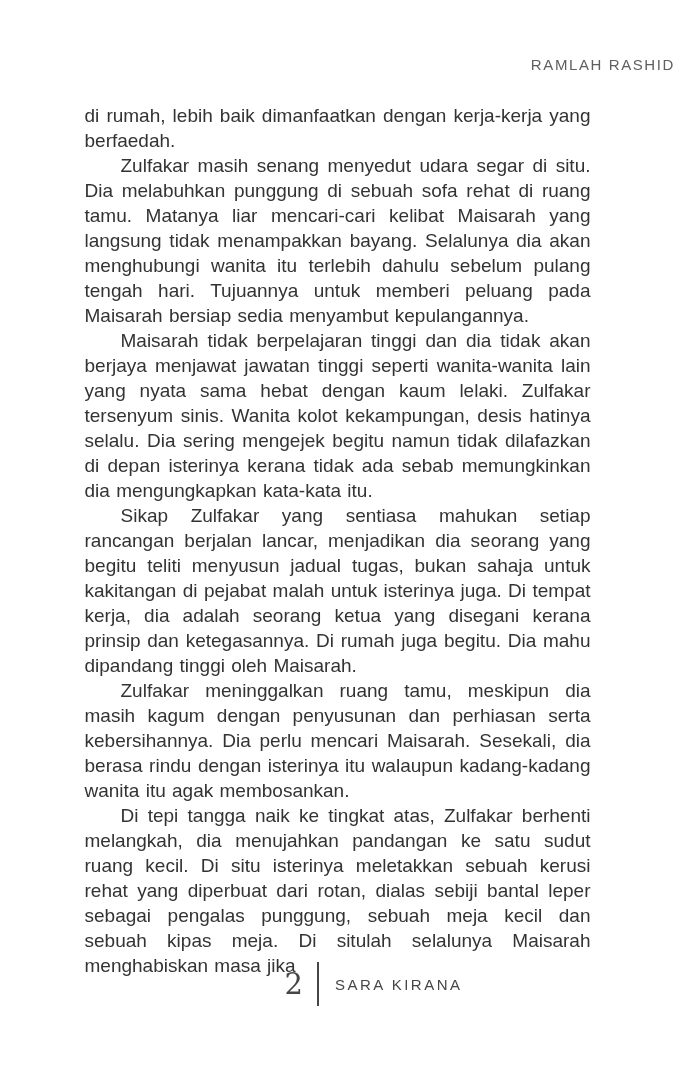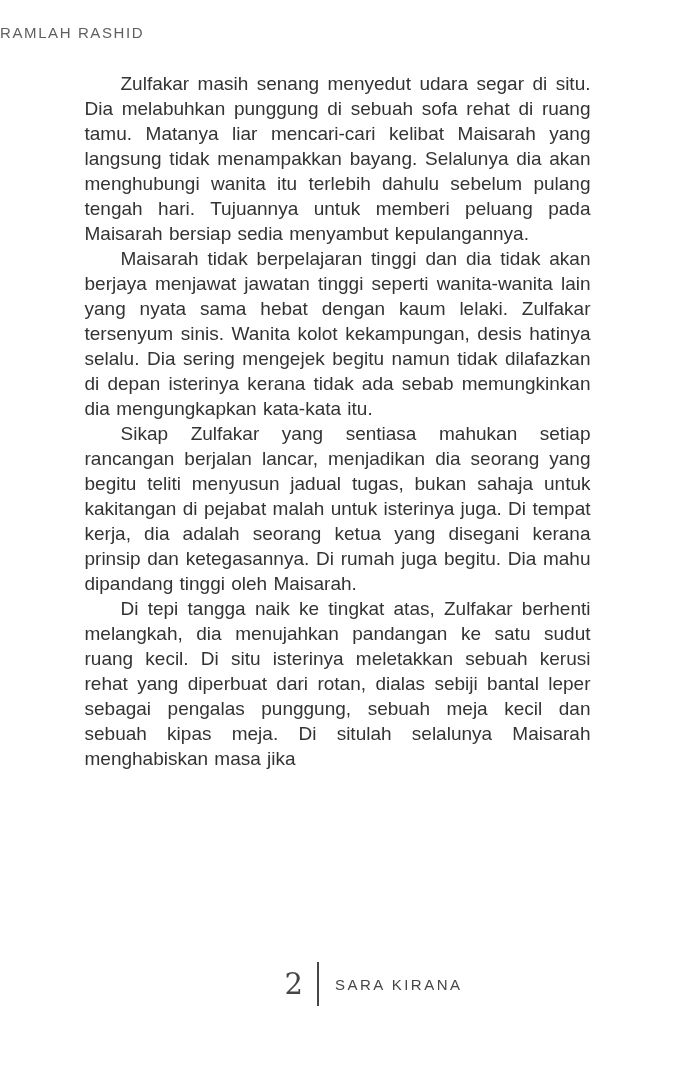--- a/index.html
+++ b/index.html
@@ -9,22 +9,22 @@
   }
   .page {
     position: relative;
     width: 675px;
     height: 1087px;
     background: var(--bg-color, #ffffff);
     overflow: hidden;
     font-family: "Liberation Sans", sans-serif;
   }
   .running-header {
-    padding-top: 24px;
-    text-align: left;
+    padding-top: 56px;
+    text-align: right;
     font-size: 15px;
     letter-spacing: 1.6px;
     color: var(--header-color, #5f5f5f);
   }
   .body-text {
     margin: 30px auto 0 auto;
     width: 506px;
     font-size: 19px;
     line-height: 25px;
     text-align: justify;
@@ -68,23 +68,25 @@
   }
 </style>
 </head>
 <body>
 
 <div class="page">
 
   <div class="running-header">RAMLAH RASHID</div>
 
   <div class="body-text">
+      <p class="para no-indent">di rumah, lebih baik dimanfaatkan dengan kerja-kerja yang berfaedah.</p>
       <p class="para">Zulfakar masih senang menyedut udara segar di situ. Dia melabuhkan punggung di sebuah sofa rehat di ruang tamu. Matanya liar mencari-cari kelibat Maisarah yang langsung tidak menampakkan bayang. Selalunya dia akan menghubungi wanita itu terlebih dahulu sebelum pulang tengah hari. Tujuannya untuk memberi peluang pada Maisarah bersiap sedia menyambut kepulangannya.</p>
       <p class="para">Maisarah tidak berpelajaran tinggi dan dia tidak akan berjaya menjawat jawatan tinggi seperti wanita-wanita lain yang nyata sama hebat dengan kaum lelaki. Zulfakar tersenyum sinis. Wanita kolot kekampungan, desis hatinya selalu. Dia sering mengejek begitu namun tidak dilafazkan di depan isterinya kerana tidak ada sebab memungkinkan dia mengungkapkan kata-kata itu.</p>
       <p class="para">Sikap Zulfakar yang sentiasa mahukan setiap rancangan berjalan lancar, menjadikan dia seorang yang begitu teliti menyusun jadual tugas, bukan sahaja untuk kakitangan di pejabat malah untuk isterinya juga. Di tempat kerja, dia adalah seorang ketua yang disegani kerana prinsip dan ketegasannya. Di rumah juga begitu. Dia mahu dipandang tinggi oleh Maisarah.</p>
+      <p class="para">Zulfakar meninggalkan ruang tamu, meskipun dia masih kagum dengan penyusunan dan perhiasan serta kebersihannya. Dia perlu mencari Maisarah. Sesekali, dia berasa rindu dengan isterinya itu walaupun kadang-kadang wanita itu agak membosankan.</p>
       <p class="para">Di tepi tangga naik ke tingkat atas, Zulfakar berhenti melangkah, dia menujahkan pandangan ke satu sudut ruang kecil. Di situ isterinya meletakkan sebuah kerusi rehat yang diperbuat dari rotan, dialas sebiji bantal leper sebagai pengalas punggung, sebuah meja kecil dan sebuah kipas meja. Di situlah selalunya Maisarah menghabiskan masa jika</p>
     </div>
 
   <div class="page-footer">
     <span class="page-num">2</span>
     <span class="footer-divider"></span>
     <span class="series">SARA KIRANA</span>
   </div>
 
 </div>

